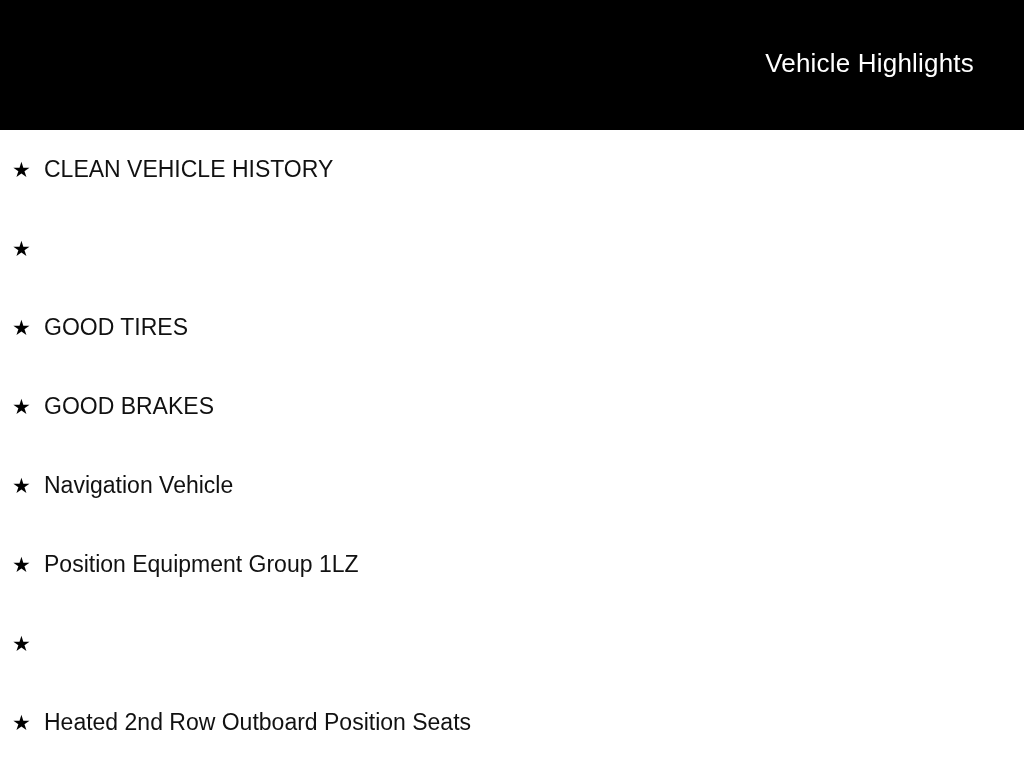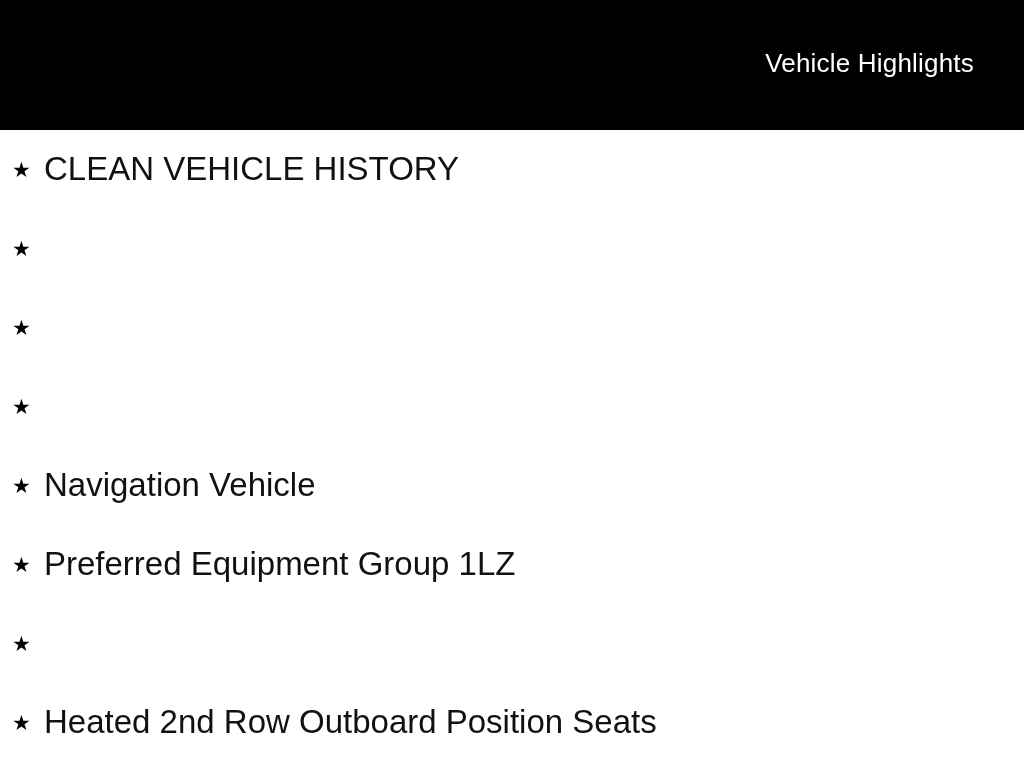--- a/index.html
+++ b/index.html
@@ -65,21 +65,21 @@
     width: 32px;
     color: #000000;
     font-size: 21px;
     line-height: 1;
     text-align: left;
   }
 
   .highlight-text {
     flex: 1 1 auto;
     color: #111111;
-    font-size: 33px;
+    font-size: 23px;
     font-weight: 400;
     line-height: 1.1;
     white-space: nowrap;
   }
 </style>
 </head>
 <body>
 
 <div class="page">
 
@@ -90,31 +90,33 @@
   <ul class="highlights-list">
     <li class="highlight-item">
       <span class="bullet-star">★</span>
       <span class="highlight-text">CLEAN VEHICLE HISTORY</span>
     </li>
     <li class="highlight-item">
       <span class="bullet-star">★</span>
     </li>
     <li class="highlight-item">
       <span class="bullet-star">★</span>
+      <span class="highlight-text">GOOD TIRES</span>
     </li>
     <li class="highlight-item">
       <span class="bullet-star">★</span>
+      <span class="highlight-text">GOOD BRAKES</span>
     </li>
     <li class="highlight-item">
       <span class="bullet-star">★</span>
       <span class="highlight-text">Navigation Vehicle</span>
     </li>
     <li class="highlight-item">
       <span class="bullet-star">★</span>
-      <span class="highlight-text">Preferred Equipment Group 1LZ</span>
+      <span class="highlight-text">Position Equipment Group 1LZ</span>
     </li>
     <li class="highlight-item">
       <span class="bullet-star">★</span>
     </li>
     <li class="highlight-item">
       <span class="bullet-star">★</span>
       <span class="highlight-text">Heated 2nd Row Outboard Position Seats</span>
     </li>
   </ul>
 

